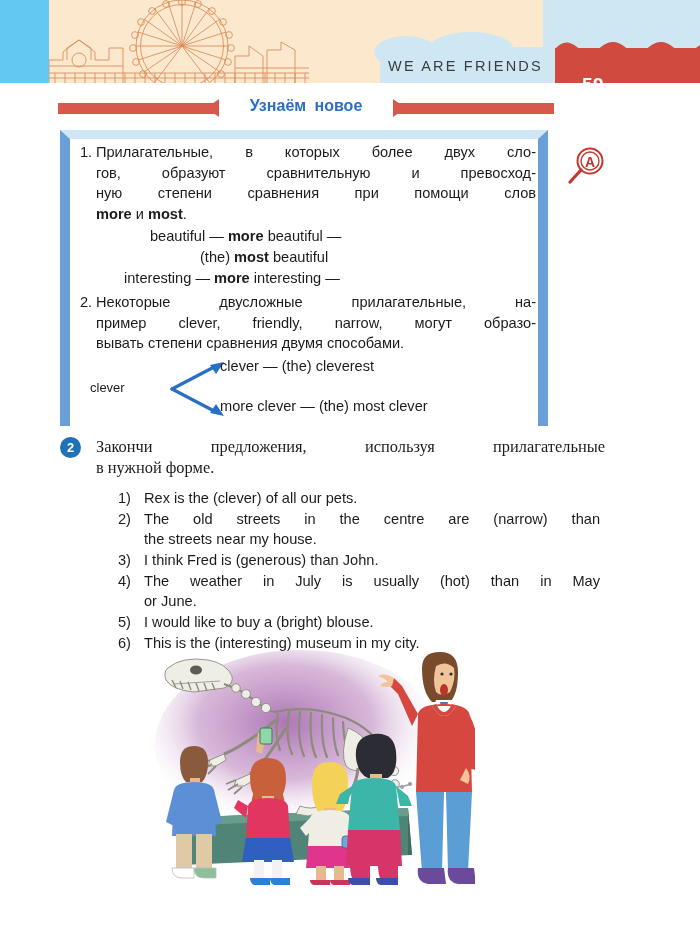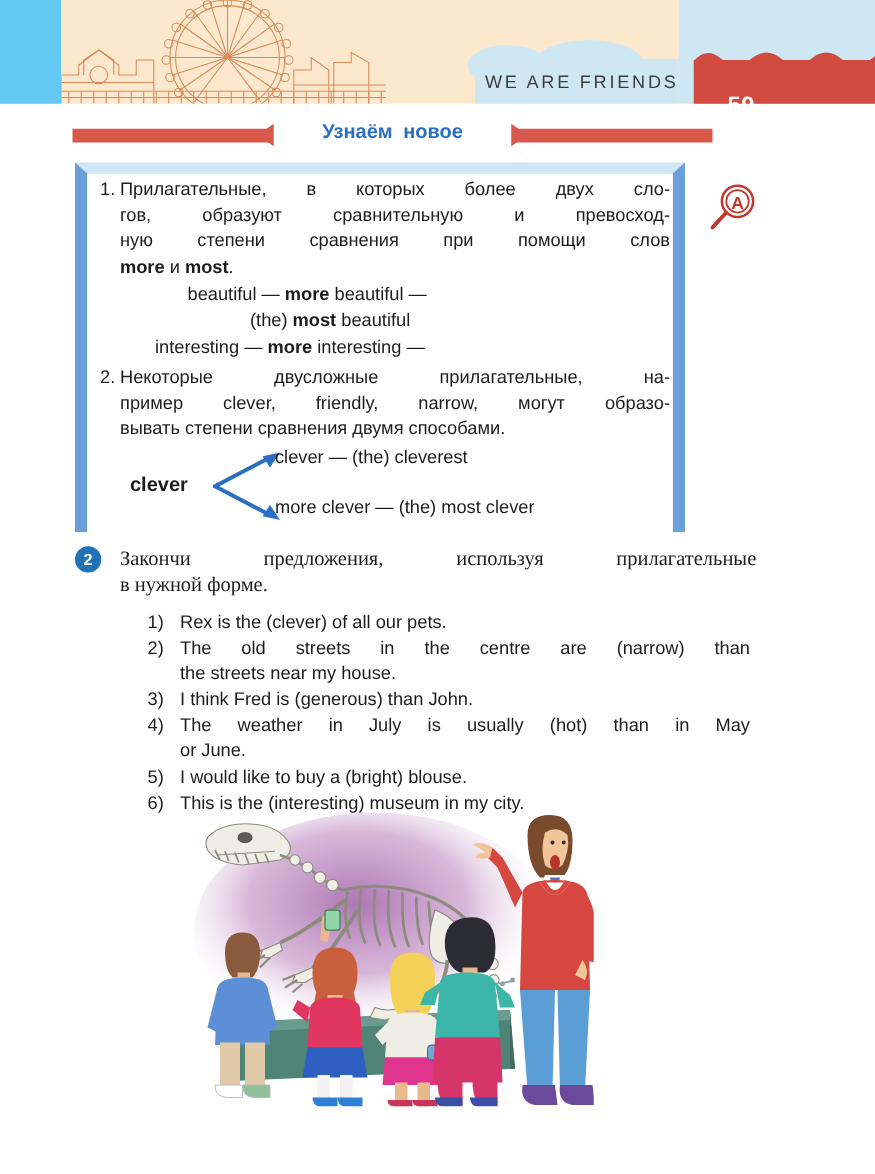--- a/index.html
+++ b/index.html
@@ -96,21 +96,21 @@
     font-size: 14.5px;
     font-weight: normal;
     letter-spacing: 2.2px;
     white-space: nowrap;
   }
 
   
   .banner {
     position: absolute;
     left: 58px; top: 99px;
-    width: 496px; height: 19px; padding-left: 16px;
+    width: 496px; height: 19px;
   }
   .banner-bar-left {
     position: absolute;
     left: 0; top: 4px;
     width: 160px; height: 11px;
     background: #d8594c;
   }
   .banner-arrow-left {
     position: absolute;
     left: 148px; top: 0px;
@@ -210,24 +210,23 @@
   .ex-4 { padding-left: 122px; }
 
   
   .branch {
     position: relative;
     height: 62px;
     margin-top: 4px;
   }
   .branch-word {
     position: absolute;
-    left: 32px; top: 22px;
-    font-size: 16px;
-    color: #1c1c1c;
-    font-weight: bold;
+    left: 18px; top: 22px;
+    font-size: 13px;
+    color: #1c1c1c;
   }
   .branch-svg {
     position: absolute;
     left: 96px; top: 2px;
   }
   .branch-top {
     position: absolute;
     left: 148px; top: 0px;
     font-size: 14.6px;
     color: #1c1c1c;

